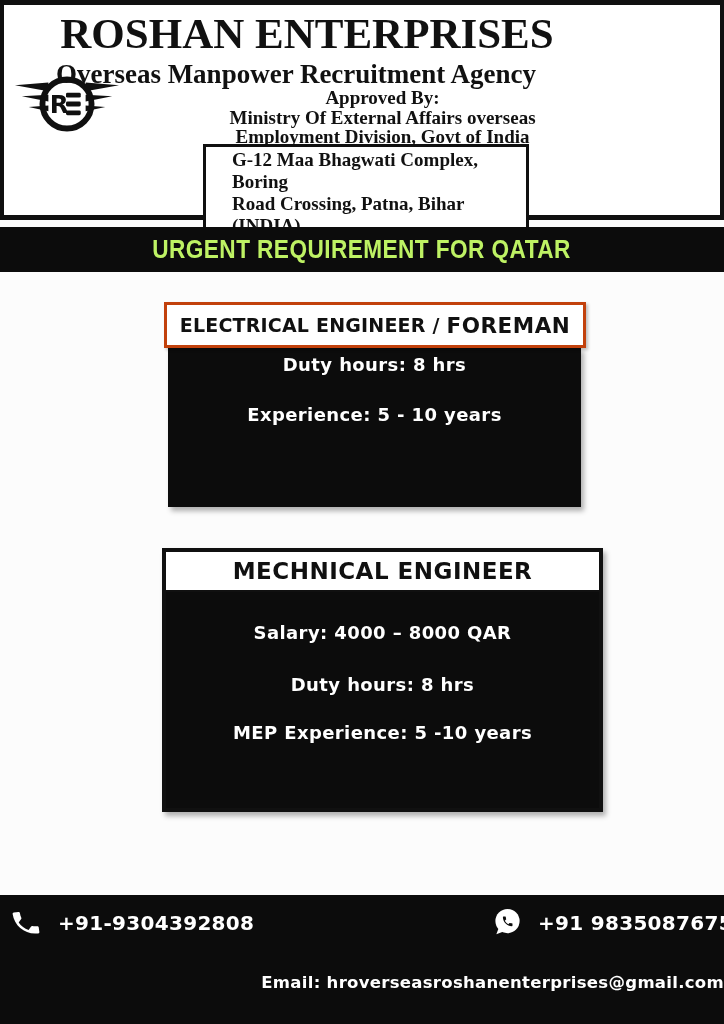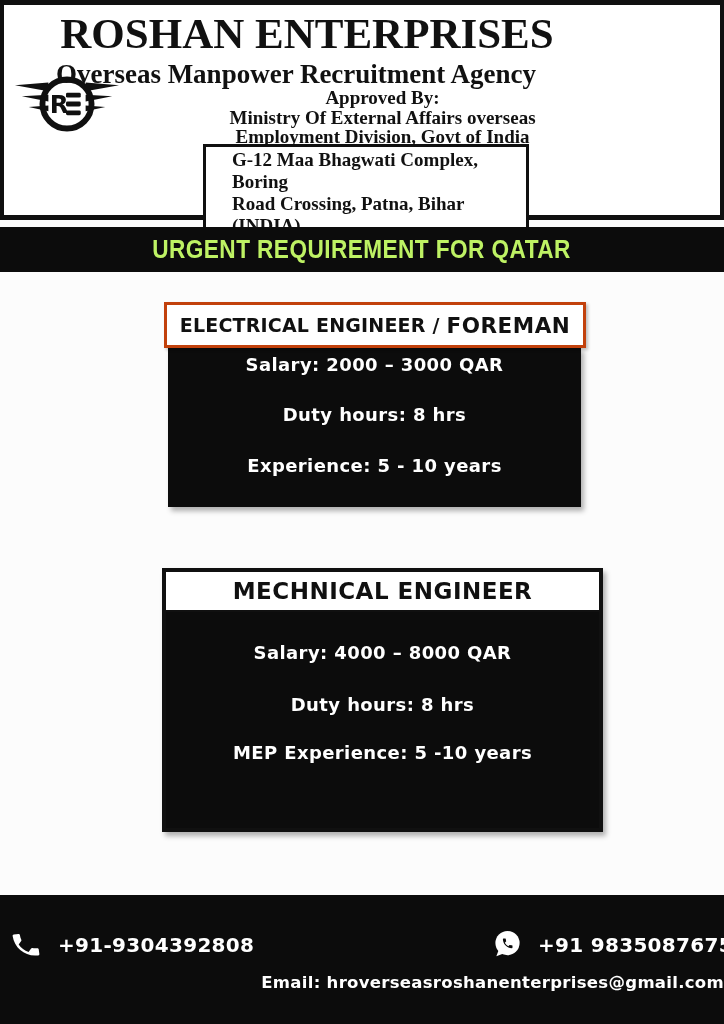--- a/index.html
+++ b/index.html
@@ -53,21 +53,21 @@
     display:flex; align-items:center; justify-content:center;
     font-weight:bold; font-size:19px; letter-spacing:0.2px; white-space:nowrap;
     box-shadow:2px 2px 3px rgba(0,0,0,0.25);
   }
   .card1-head .accent { font-size:21.5px; margin-left:7px; letter-spacing:0.5px; }
   .card1-body {
     position:relative; margin:-1px 5px 0 4px; height:160px; background:#0c0c0c;
     box-shadow:3px 4px 5px rgba(0,0,0,0.3); overflow:hidden;
   }
   .card2 {
-    position:absolute; top:568px; left:162px; width:441px; height:264px;
+    position:absolute; top:548px; left:162px; width:441px; height:264px;
     background:#0c0c0c; border:4px solid #101010;
     box-shadow:3px 4px 5px rgba(0,0,0,0.3); overflow:hidden;
   }
   .card2-head {
     height:40px; background:#ffffff; border-bottom:2px solid #101010;
     display:flex; align-items:center; justify-content:center;
     font-weight:bold; font-size:23px; letter-spacing:0.5px; color:#101010;
   }
   .c-row {
     color:#ffffff; font-weight:bold; font-size:18px; letter-spacing:0.4px;
@@ -78,21 +78,21 @@
   .card1-body .c-row:nth-child(3) { margin-top:21px; }
   .card2 .c-row:nth-child(2) { margin-top:26px; }
   .card2 .c-row:nth-child(3) { margin-top:22px; }
   .card2 .c-row:nth-child(4) { margin-top:18px; }
   
   .footer {
     position:absolute; top:895px; left:0; width:724px; height:129px;
     background:#0c0c0c; color:#fff;
   }
   .contact {
-    position:absolute; top:34px; display:flex; align-items:center;
+    position:absolute; top:12px; display:flex; align-items:center;
     font-weight:bold; font-size:20px; letter-spacing:0.3px; white-space:nowrap;
   }
   .contact.phone { left:10px; }
   .contact.phone .num { margin-left:16px; }
   .contact.whatsapp { left:492px; }
   .contact.whatsapp .num { margin-left:15px; }
   .ic { display:block; }
   .email-line {
     position:absolute; top:78px; left:0; width:724px; text-align:right;
     font-weight:bold; font-size:16.5px; letter-spacing:0.3px;
@@ -145,21 +145,20 @@
   <div class="banner">
     <span>URGENT REQUIREMENT FOR QATAR</span>
   </div>
 
   <section class="card1">
     <div class="card1-head">
       <span>ELECTRICAL ENGINEER /</span>
       <span class="accent">FOREMAN</span>
     </div>
     <div class="card1-body">
-      <div class="c-row">Salary: 2000 – 3000 QAR</div>
       <div class="c-row">Duty hours: 8 hrs</div>
       <div class="c-row">Experience: 5 - 10 years</div>
     </div>
   </section>
 
   <section class="card2">
     <div class="card2-head">MECHNICAL ENGINEER</div>
     <div class="c-row">Salary: 4000 – 8000 QAR</div>
     <div class="c-row">Duty hours: 8 hrs</div>
     <div class="c-row">MEP Experience: 5 -10 years</div>

